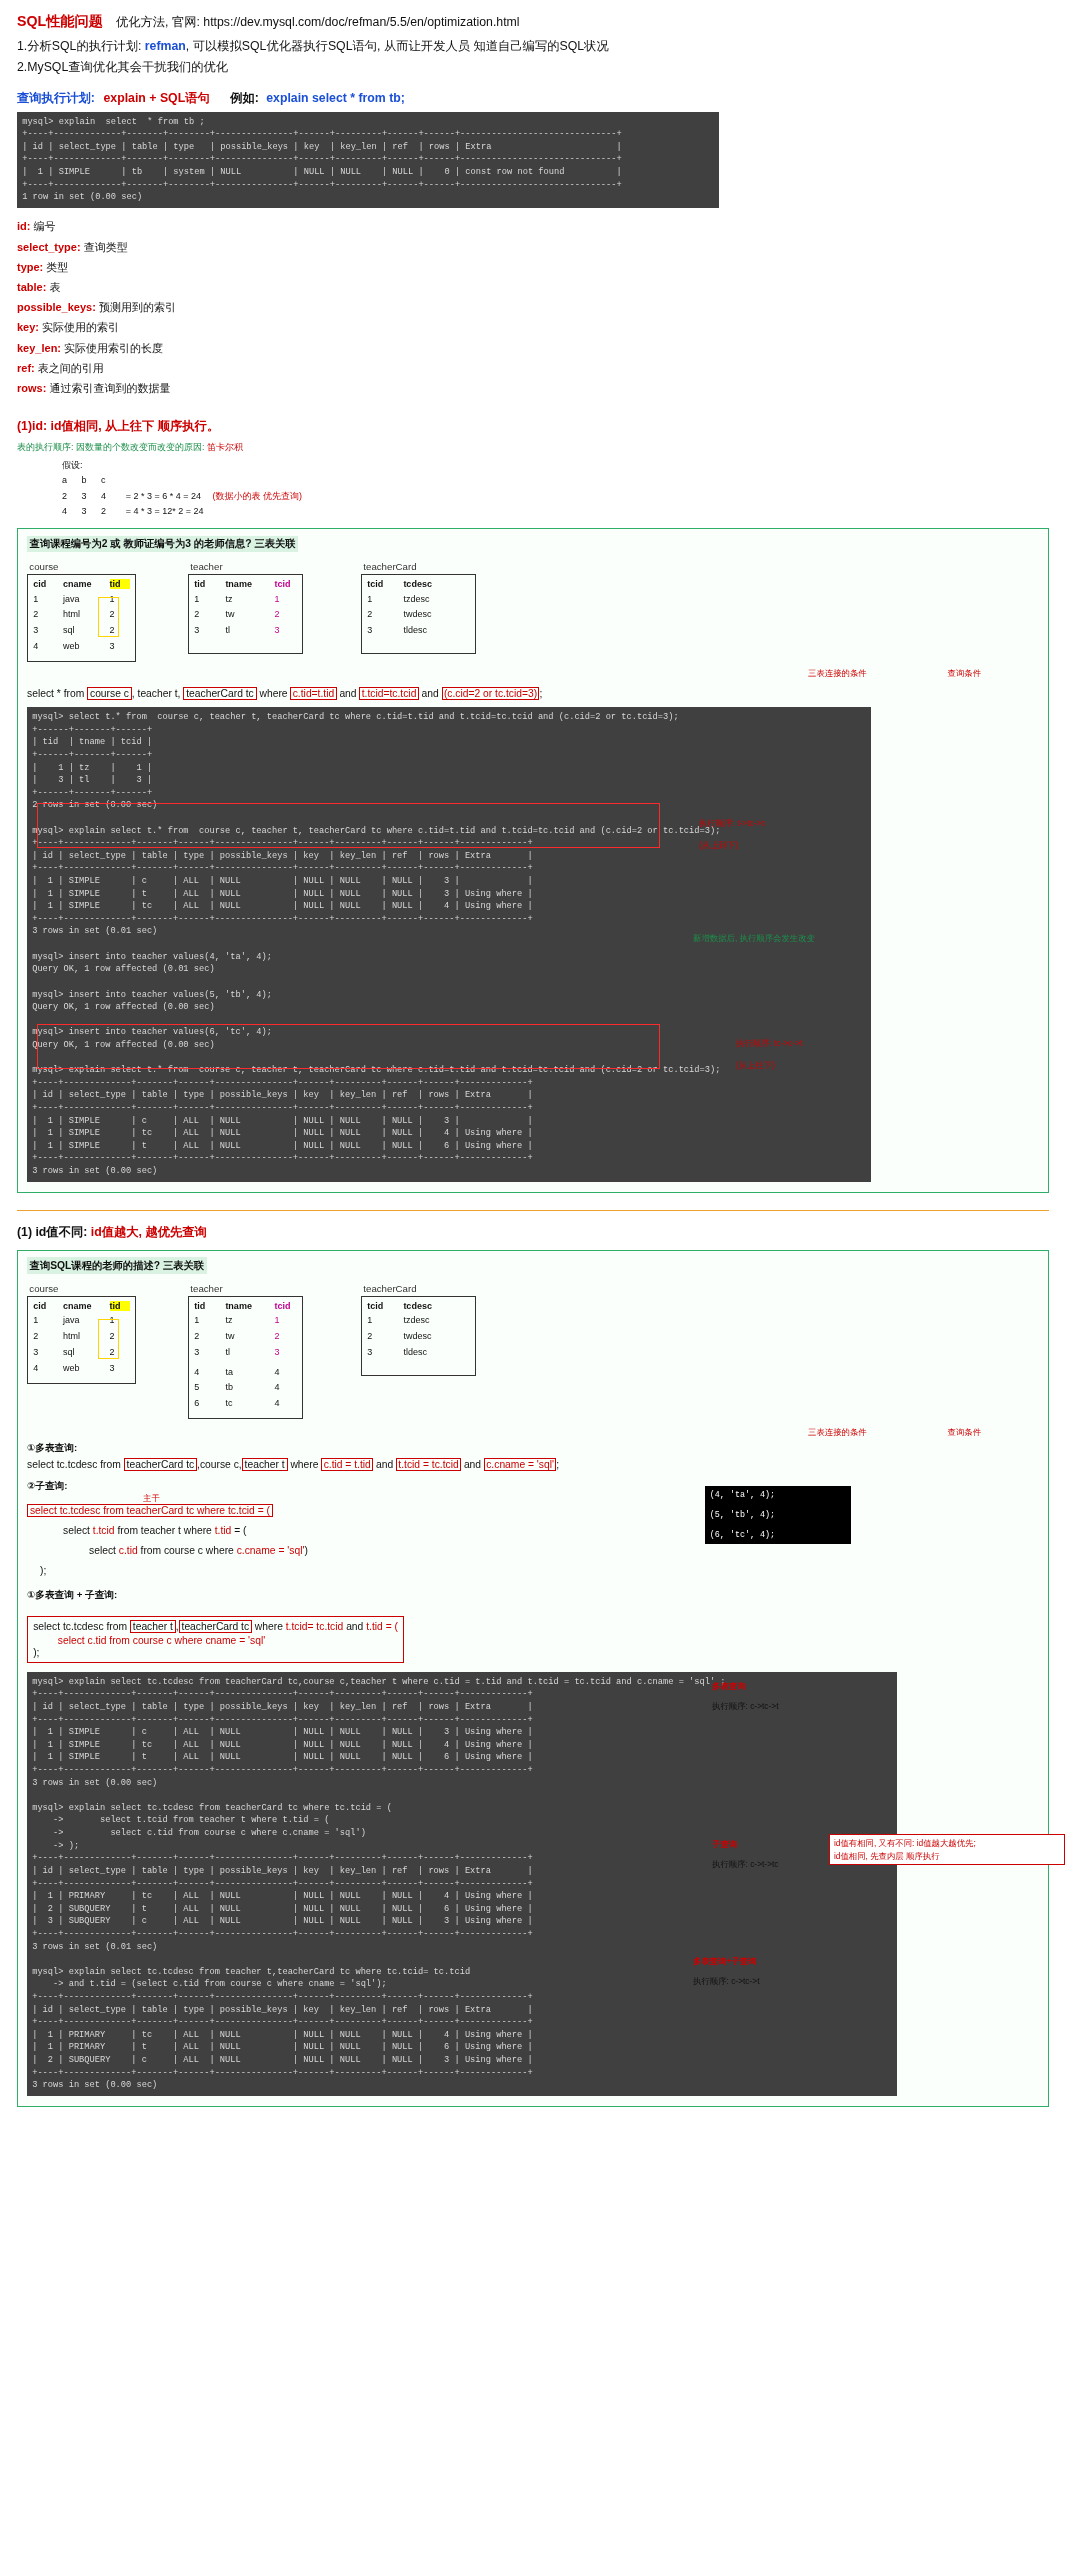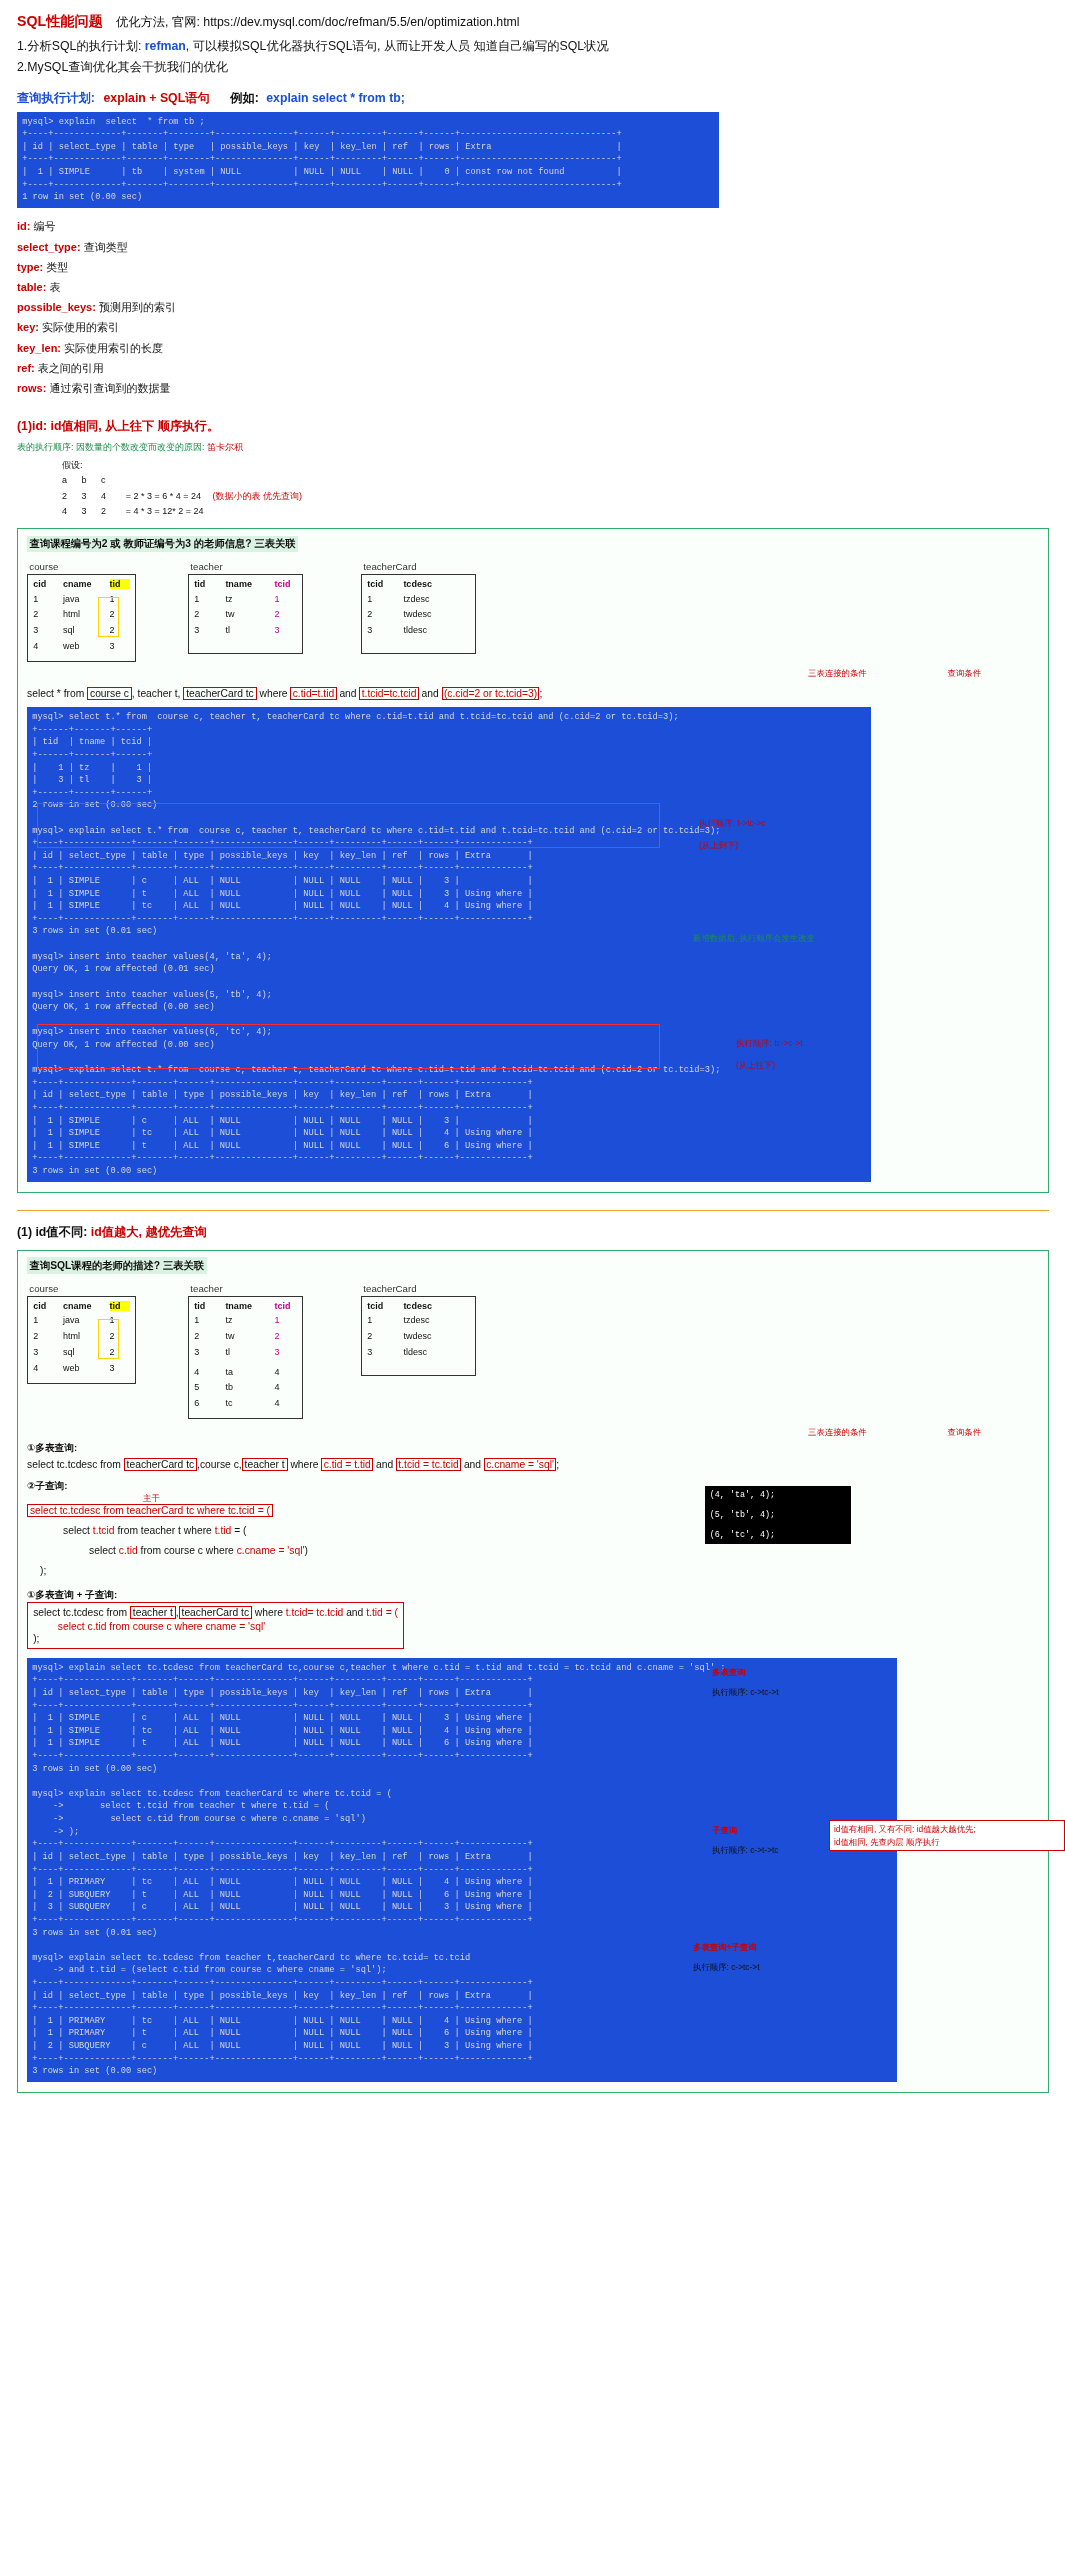--- a/index.html
+++ b/index.html
@@ -10,21 +10,21 @@
   .t-green{color:#1b8f4a;}
   .t-magenta{color:#c2008f;}
   .hl-yellow{background:#ffff00;}
   .bold{font-weight:bold;}
   h1.title{font-size:14.2px;font-weight:bold;margin:0 0 6.5px 0;}
   .line{font-size:12.3px;margin:2.6px 0;line-height:1.5;}
   .sec-head{font-size:12.3px;font-weight:bold;margin:13px 0 5.2px 0;}
   .term{font-size:11px;margin:5.2px 0;}
   .term b{font-weight:bold;}
   
-  .term-blk{background:#1d4ed8;color:#d8d8d8;font-family:"Liberation Mono","DejaVu Sans Mono",monospace;
+  .term-blk{background:#404040;color:#d8d8d8;font-family:"Liberation Mono","DejaVu Sans Mono",monospace;
             font-size:8.7px;line-height:1.45;padding:3.9px 5.2px;white-space:pre;overflow:hidden;}
   
   .panel{border:0.6px solid #2fae6a;background:#fbfffc;padding:6.5px 9px 10.3px 9px;margin:9px 0;}
   .panel-title{font-size:10.3px;font-weight:bold;color:#111;background:#d9f2e2;display:inline-block;padding:1.3px 2.6px;margin-bottom:6.5px;}
   .tables-row{display:flex;gap:26px;align-items:flex-start;}
   .tbl{border:0.6px solid #333;min-width:97px;min-height:78px;position:relative;}
   .tbl .cap{position:absolute;top:-14.2px;left:1.3px;font-size:9.7px;color:#333;}
   .tbl .hdr{display:flex;font-size:9px;font-weight:bold;padding:3.9px 5.2px 1.3px 5.2px;gap:14.2px;}
   .tbl .rows{padding:1.3px 5.2px 6.5px 5.2px;font-size:9px;}
   .tbl .rows .r{display:flex;gap:14.2px;line-height:1.75;}
@@ -390,21 +390,21 @@
       </div>
       <div class="sqlline" style="margin-left:13px;">);</div>
       <div class="sm-black" style="position:absolute;right:188px;top:6.5px;width:136px;">(4, 'ta', 4);
 
 (5, 'tb', 4);
 
 (6, 'tc', 4);</div>
     </div>
 
     <div style="font-size:9.7px;font-weight:bold;margin-top:13px;">①多表查询 + 子查询:</div>
-    <div style="border:0.6px solid #cc0000;display:inline-block;padding:3.9px 5.2px;margin-top:0;">
+    <div style="border:0.6px solid #cc0000;display:inline-block;padding:3.9px 5.2px;margin-top:14px;">
       <div class="sqlline" style="margin:0;">
         <span>select tc.tcdesc from </span><span class="boxr">teacher t</span><span>,</span><span class="boxr">teacherCard tc</span><span> where </span><span class="t-red">t.tcid= tc.tcid</span><span> and </span><span class="t-red">t.tid = (</span>
       </div>
       <div class="sqlline t-red" style="margin:2.6px 0 0 24.6px;">select c.tid from course c where cname = 'sql'</div>
       <div class="sqlline" style="margin:1.3px 0 0 0;">);</div>
     </div>
 
     <div class="term-wrap" style="margin-top:9px;">
       <div class="term-blk" style="width:860px;">mysql&gt; explain select tc.tcdesc from teacherCard tc,course c,teacher t where c.tid = t.tid and t.tcid = tc.tcid and c.cname = 'sql' ;
 +----+-------------+-------+------+---------------+------+---------+------+------+-------------+

